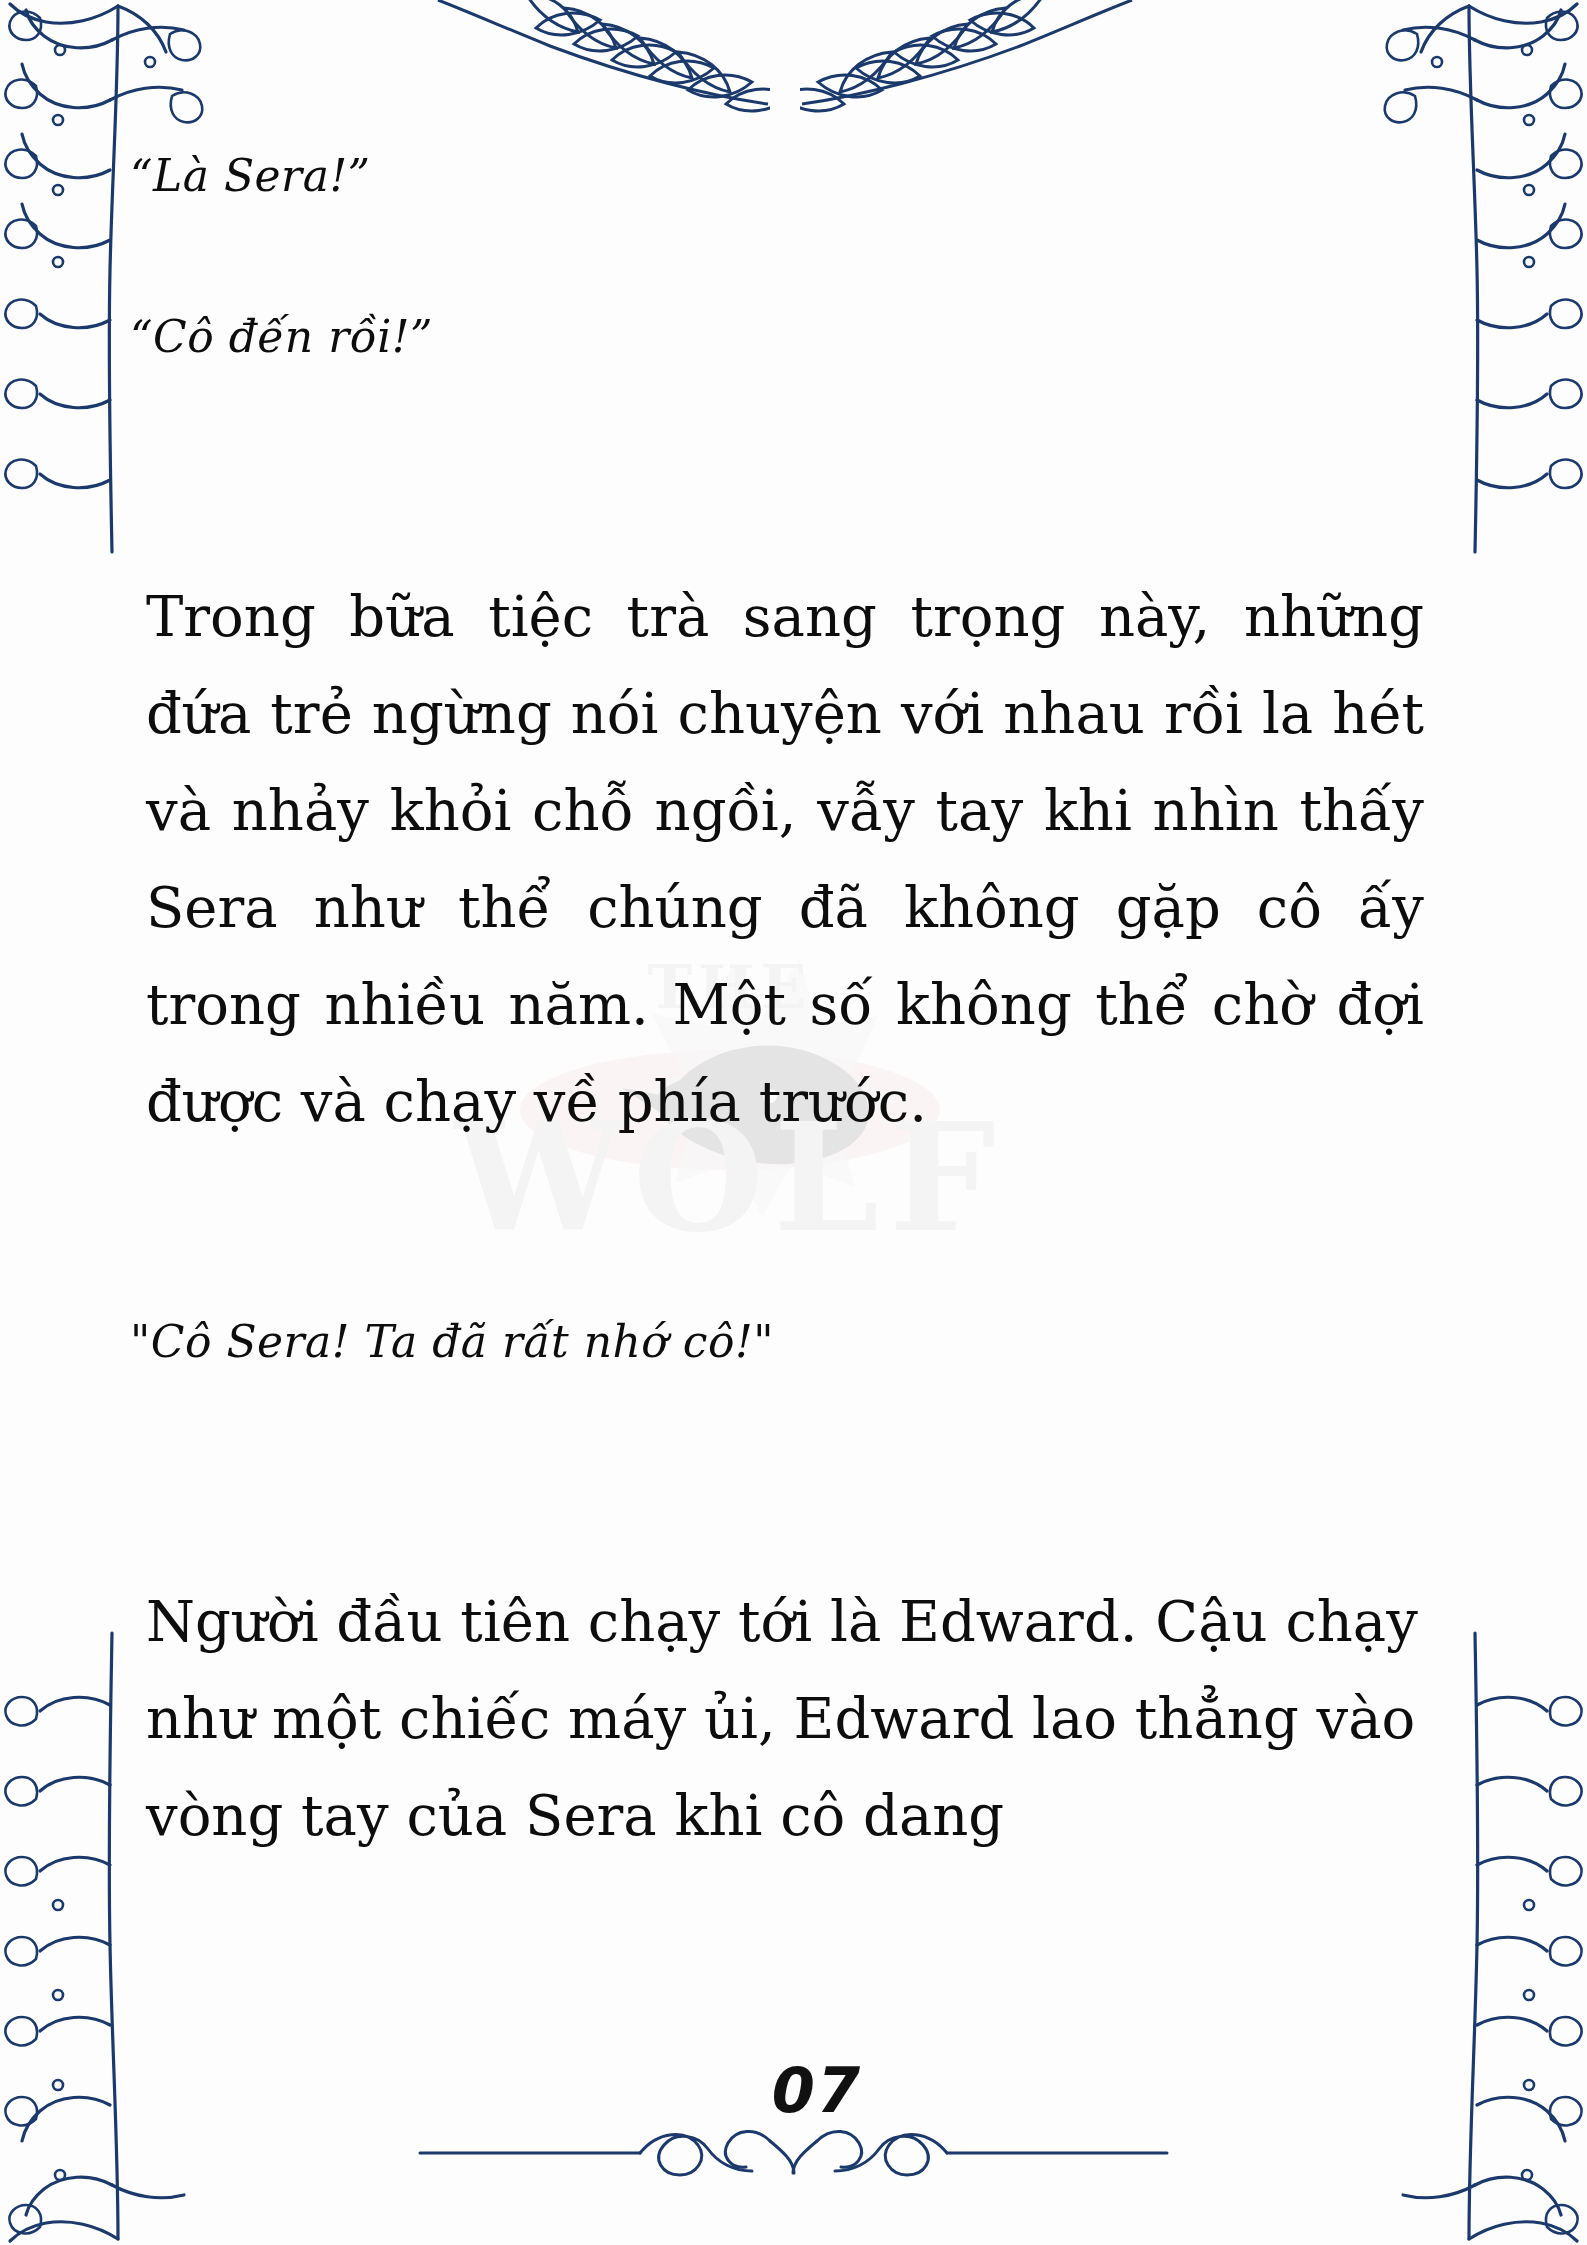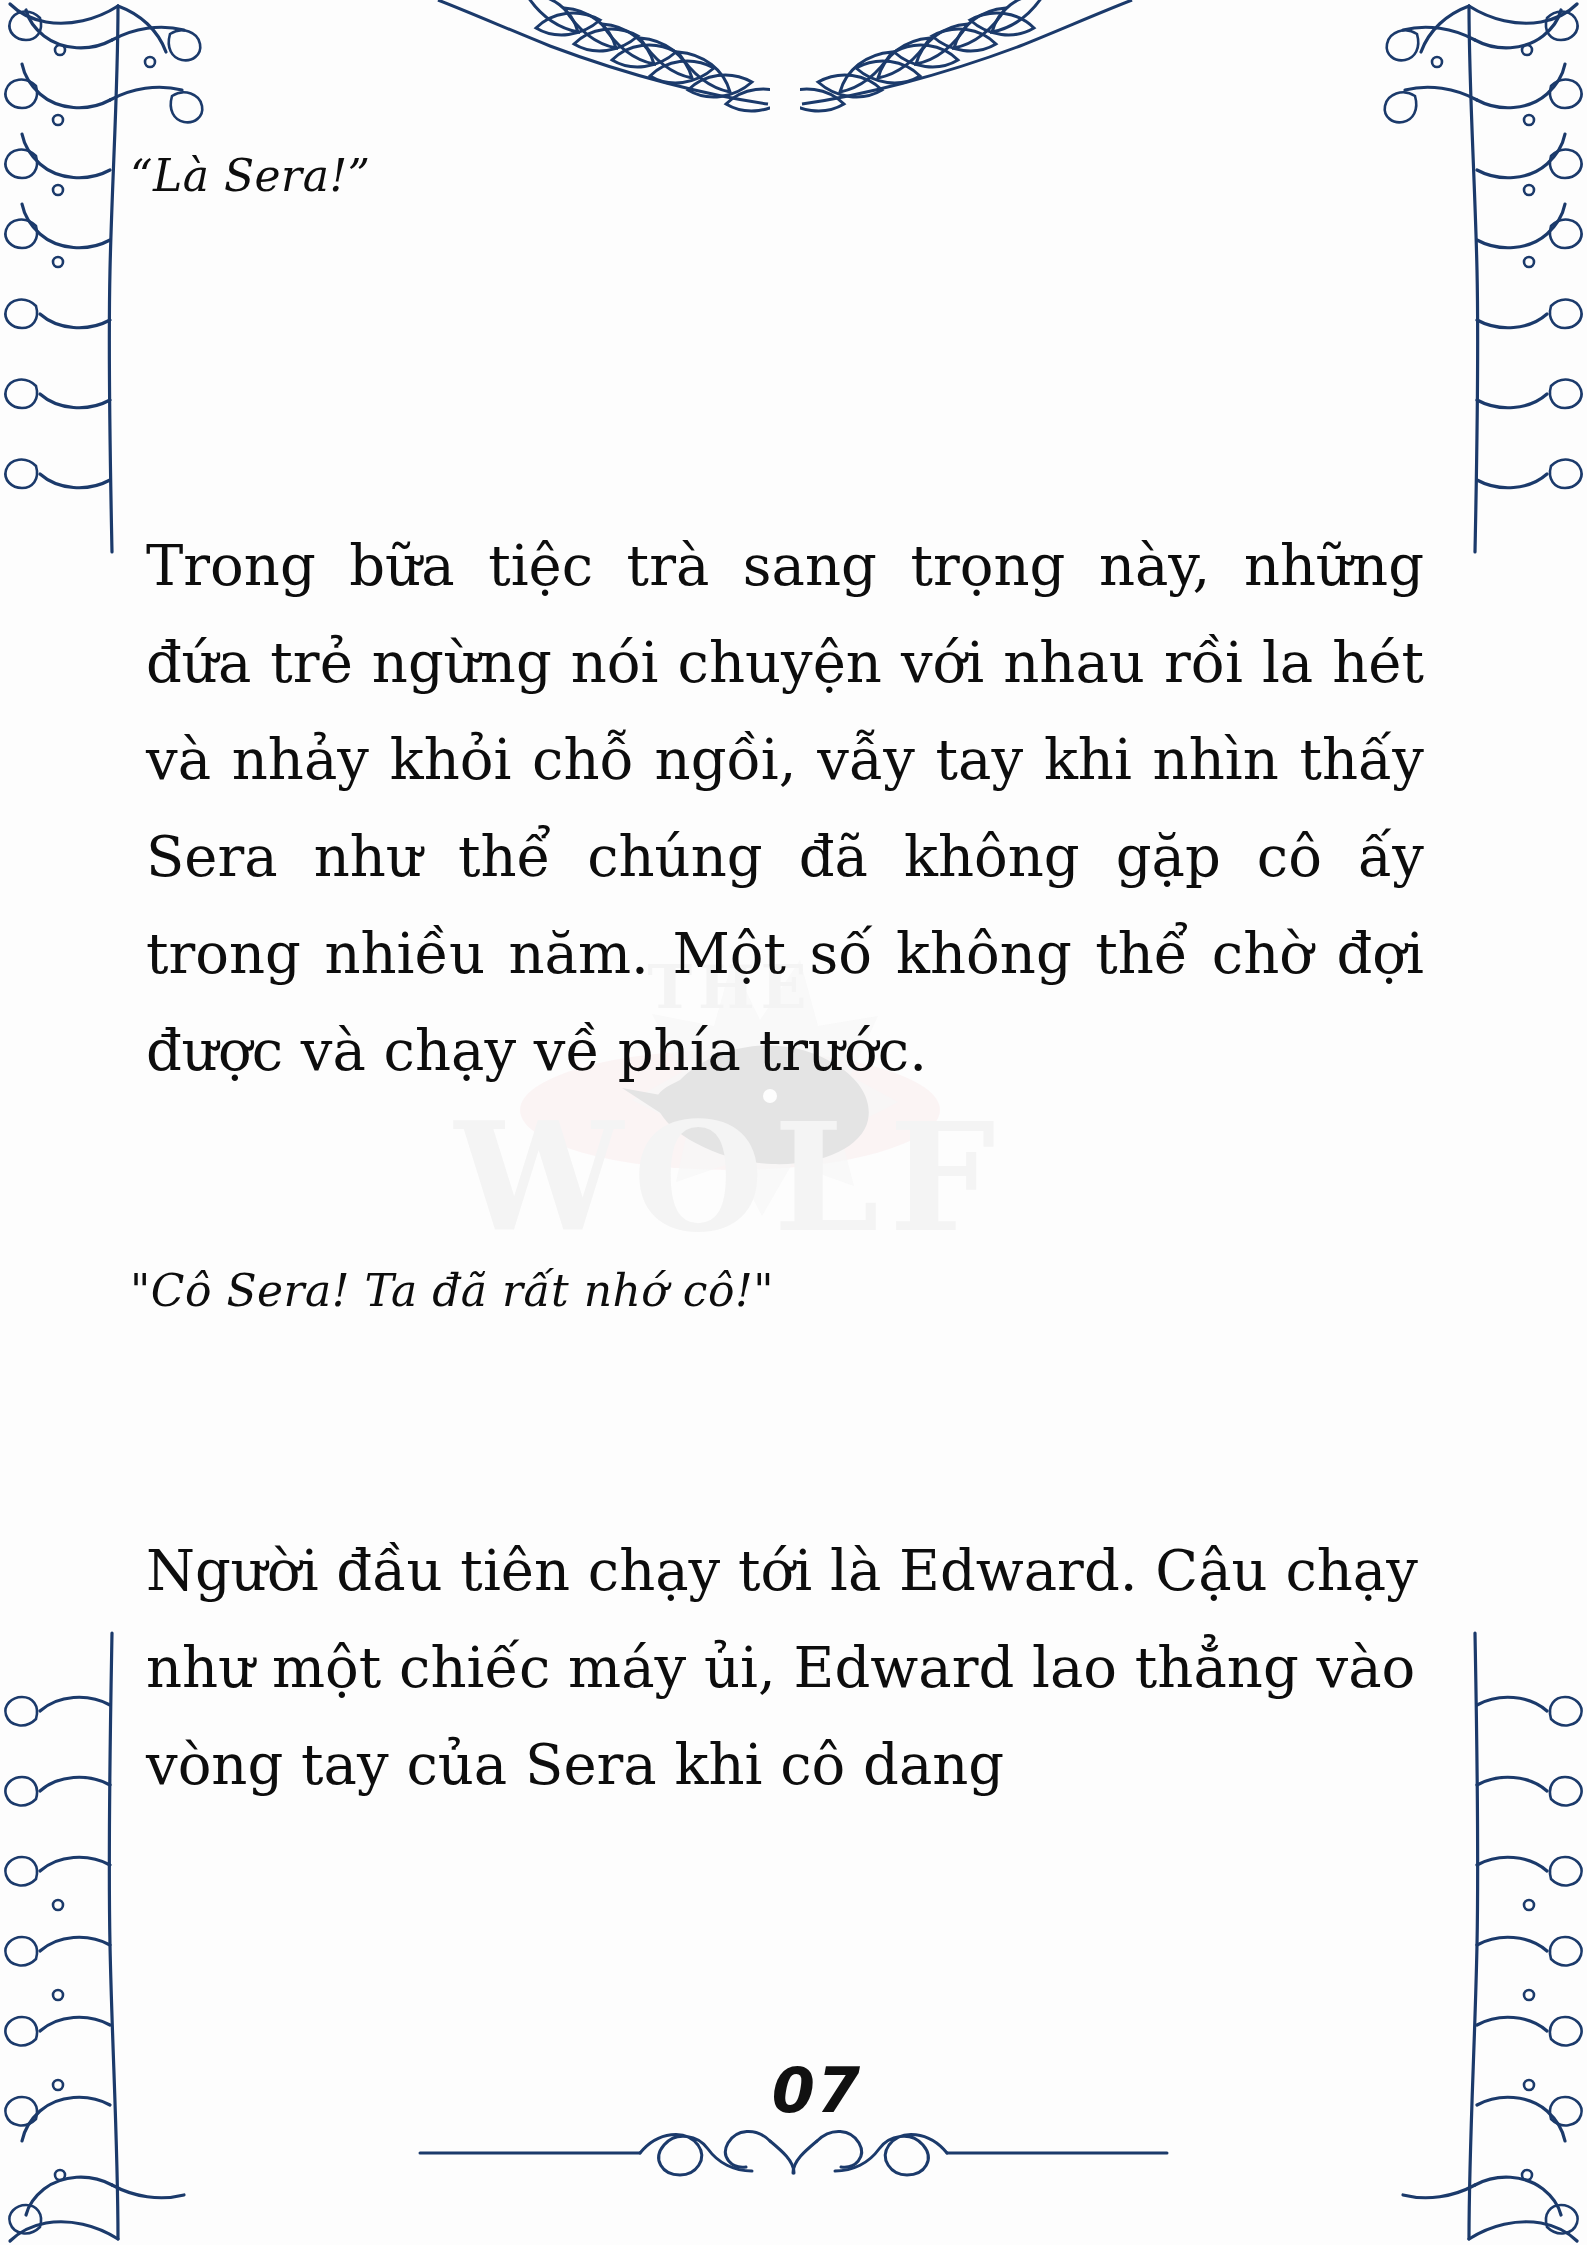--- a/index.html
+++ b/index.html
@@ -276,20 +276,21 @@
       <text x="300" y="330" text-anchor="middle" font-family="DejaVu Serif, serif" font-size="150" font-weight="bold" fill="#c9c9c9" letter-spacing="10">WOLF</text>
     </g>
   </svg>
 
   <div id="content">
 
     <div class="line-dialog">“Là Sera!”</div>
 
     <div class="gap-md"></div>
 
+    <div class="line-dialog">“Cô đến rồi!”</div>
 
     <div class="gap-xl"></div>
 
     <p class="para">Trong bữa tiệc trà sang trọng này, những đứa trẻ ngừng nói chuyện với nhau rồi la hét và nhảy khỏi chỗ ngồi, vẫy tay khi nhìn thấy Sera như thể chúng đã không gặp cô ấy trong nhiều năm. Một số không thể chờ đợi được và chạy về phía trước.</p>
 
     <div class="gap-lg"></div>
 
     <div class="line-dialog">"Cô Sera! Ta đã rất nhớ cô!"</div>
 
     <div class="gap-xl"></div>

